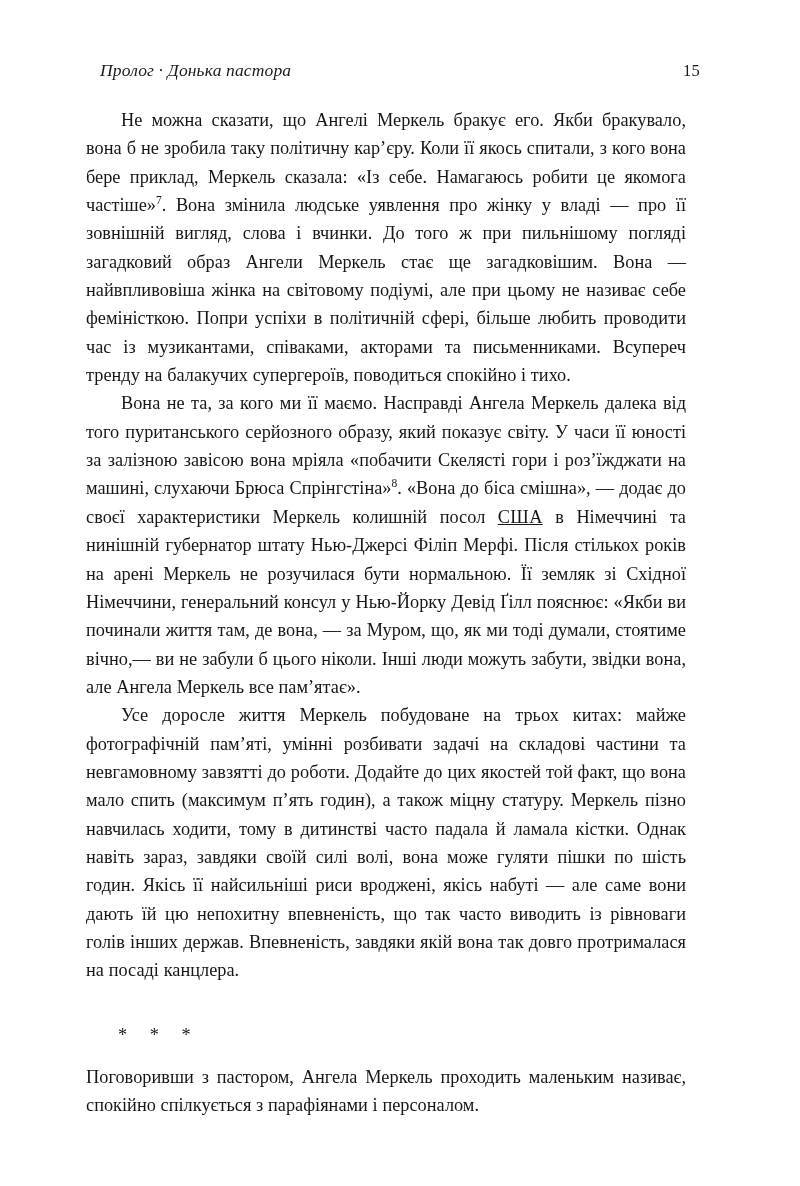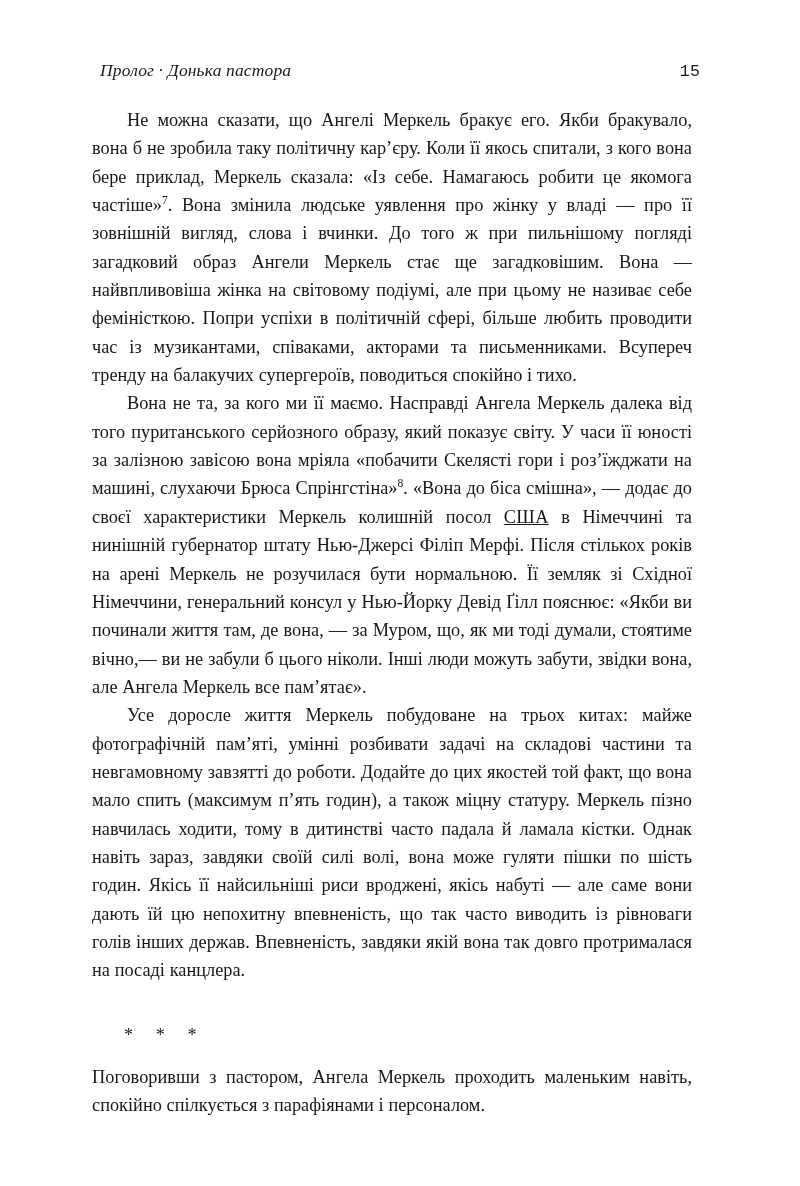--- a/index.html
+++ b/index.html
@@ -40,30 +40,30 @@
   }
   .running-head-title {
     font-family: "Liberation Serif", "DejaVu Serif", serif;
     font-style: italic;
     font-size: 17.5px;
     letter-spacing: 0.15px;
     color: #1a1a1a;
     white-space: nowrap;
   }
   .folio {
-    font-family: Liberation Mono, monospace;
+    font-family: Liberation Serif, serif;
     font-size: 16.5px;
     color: #1a1a1a;
     letter-spacing: 0.2px;
   }
 
   
   .textblock {
     position: absolute;
-    left: 92px;
+    left: 86px;
     top: 106px;
     width: 600px;
   }
 
   p.para {
     margin: 0;
     font-size: 18.3px;
     line-height: 28.35px;
     text-align: justify;
     text-justify: inter-word;
@@ -119,17 +119,17 @@
   <div class="textblock">
 
     <p class="para indent">Не можна сказати, що Ангелі Меркель бракує его. Якби бракувало, вона б не зробила таку політичну кар’єру. Коли її якось спитали, з кого вона бере приклад, Меркель сказала: «Із себе. Намагаюсь робити це якомога частіше»<sup class="fn">7</sup>. Вона змінила людське уявлення про жінку у владі — про її зовнішній вигляд, слова і вчинки. До того ж при пильнішому погляді загадковий образ Ангели Меркель стає ще загадковішим. Вона — найвпливовіша жінка на світовому подіумі, але при цьому не називає себе феміністкою. Попри успіхи в політичній сфері, більше любить проводити час із музикантами, співаками, акторами та письменниками. Всупереч тренду на балакучих супергероїв, поводиться спокійно і тихо.</p>
     <p class="para indent">Вона не та, за кого ми її маємо. Насправді Ангела Меркель далека від того пуританського серйозного образу, який показує світу. У часи її юності за залізною завісою вона мріяла «побачити Скелясті гори і роз’їжджати на машині, слухаючи Брюса Спрінгстіна»<sup class="fn">8</sup>. «Вона до біса смішна», — додає до своєї характеристики Меркель колишній посол <span class="smallcaps">США</span> в Німеччині та нинішній губернатор штату Нью-Джерсі Філіп Мерфі. Після стількох років на арені Меркель не розучилася бути нормальною. Її земляк зі Східної Німеччини, генеральний консул у Нью-Йорку Девід Ґілл пояснює: «Якби ви починали життя там, де вона, — за Муром, що, як ми тоді думали, стоятиме вічно,— ви не забули б цього ніколи. Інші люди можуть забути, звідки вона, але Ангела Меркель все пам’ятає».</p>
     <p class="para indent">Усе доросле життя Меркель побудоване на трьох китах: майже фотографічній пам’яті, умінні розбивати задачі на складові частини та невгамовному завзятті до роботи. Додайте до цих якостей той факт, що вона мало спить (максимум п’ять годин), а також міцну статуру. Меркель пізно навчилась ходити, тому в дитинстві часто падала й ламала кістки. Однак навіть зараз, завдяки своїй силі волі, вона може гуляти пішки по шість годин. Якісь її найсильніші риси вроджені, якісь набуті — але саме вони дають їй цю непохитну впевненість, що так часто виводить із рівноваги голів інших держав. Впевненість, завдяки якій вона так довго протрималася на посаді канцлера.</p>
 
     <div class="spacer-before-break"></div>
     <p class="section-break">* * *</p>
     <div class="spacer-after-break"></div>
 
-    <p class="para noindent">Поговоривши з пастором, Ангела Меркель проходить маленьким навіть, спокійно спілкується з парафіянами і персоналом.</p>
+    <p class="para noindent">Поговоривши з пастором, Ангела Меркель проходить маленьким називає, спокійно спілкується з парафіянами і персоналом.</p>
 
   </div>
 
 </div>
 
 </body></html>

